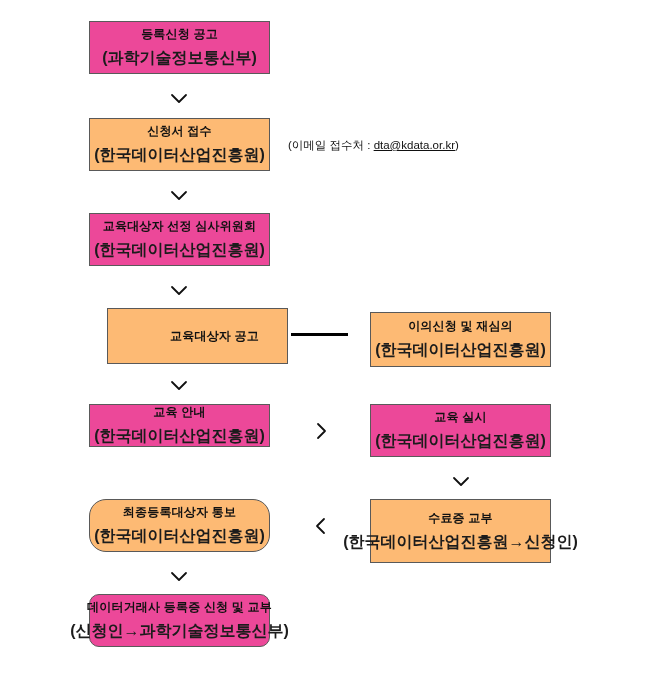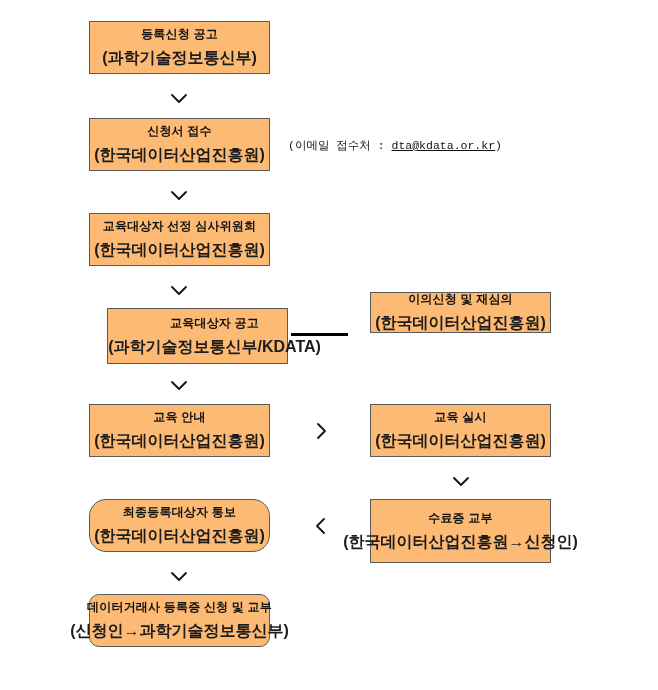--- a/index.html
+++ b/index.html
@@ -21,21 +21,21 @@
     left: 0; top: 0;
     width: 658px;
     height: 690px;
   }
 
   
   .node {
     position: absolute;
     box-sizing: border-box;
     border: 1px solid #5a5a5a;
-    background: #fdba74;
+    background: #ec4899;
     display: flex;
     flex-direction: column;
     align-items: center;
     justify-content: center;
     text-align: center;
     line-height: 1.25;
   }
   .node.filled {
     background: #fdba74;
     border-color: #595959;
@@ -98,21 +98,21 @@
     <svg width="20" height="14" viewBox="0 0 20 14" aria-hidden="true">
       <polyline points="3,4 10,11 17,4" fill="none" stroke="#111111" stroke-width="1.8" stroke-linecap="round" stroke-linejoin="round"></polyline>
     </svg>
   </div>
 
   <div class="node filled" style="left:89px; top:118px; width:181px; height:53px;">
     <span class="title">신청서 접수</span>
     <span class="sub">(한국데이터산업진흥원)</span>
   </div>
 
-  <div class="note" style="left:288px; top:138px;font-family:Liberation Mono, monospace;">
+  <div class="note" style="left:288px; top:138px;">
     <span>(이메일 접수처 : </span><a class="email" href="#" style="color:#111111;">dta@kdata.or.kr</a><span>)</span>
   </div>
 
   <div class="chev" style="left:168px; top:184px;">
     <svg width="20" height="14" viewBox="0 0 20 14" aria-hidden="true">
       <polyline points="3,4 10,11 17,4" fill="none" stroke="#111111" stroke-width="1.8" stroke-linecap="round" stroke-linejoin="round"></polyline>
     </svg>
   </div>
 
   <div class="node" style="left:89px; top:213px; width:181px; height:53px;">
@@ -121,37 +121,36 @@
   </div>
 
   <div class="chev" style="left:168px; top:279px;">
     <svg width="20" height="14" viewBox="0 0 20 14" aria-hidden="true">
       <polyline points="3,4 10,11 17,4" fill="none" stroke="#111111" stroke-width="1.8" stroke-linecap="round" stroke-linejoin="round"></polyline>
     </svg>
   </div>
 
   <div class="node filled" style="left:107px; top:308px; width:181px; height:56px;padding-left:34px;">
     <span class="title">교육대상자 공고</span>
-    <span class="sub">(과학기술정보통신부/KDATA)</span>
   </div>
 
   <div class="hline" style="left:291px; top:333px; width:57px;"></div>
 
-  <div class="node filled" style="left:370px; top:292px; width:181px; height:41px;">
+  <div class="node filled" style="left:370px; top:312px; width:181px; height:55px;">
     <span class="title">이의신청 및 재심의</span>
     <span class="sub">(한국데이터산업진흥원)</span>
   </div>
 
   <div class="chev" style="left:168px; top:374px;">
     <svg width="20" height="14" viewBox="0 0 20 14" aria-hidden="true">
       <polyline points="3,4 10,11 17,4" fill="none" stroke="#111111" stroke-width="1.8" stroke-linecap="round" stroke-linejoin="round"></polyline>
     </svg>
   </div>
 
-  <div class="node" style="left:89px; top:404px; width:181px; height:53px;">
+  <div class="node" style="left:89px; top:404px; width:181px; height:43px;">
     <span class="title">교육 안내</span>
     <span class="sub">(한국데이터산업진흥원)</span>
   </div>
 
   <div class="chev" style="left:310px; top:420px;">
     <svg width="14" height="20" viewBox="0 0 14 20" aria-hidden="true">
       <polyline points="4,3 11,10 4,17" fill="none" stroke="#111111" stroke-width="1.8" stroke-linecap="round" stroke-linejoin="round"></polyline>
     </svg>
   </div>
 

